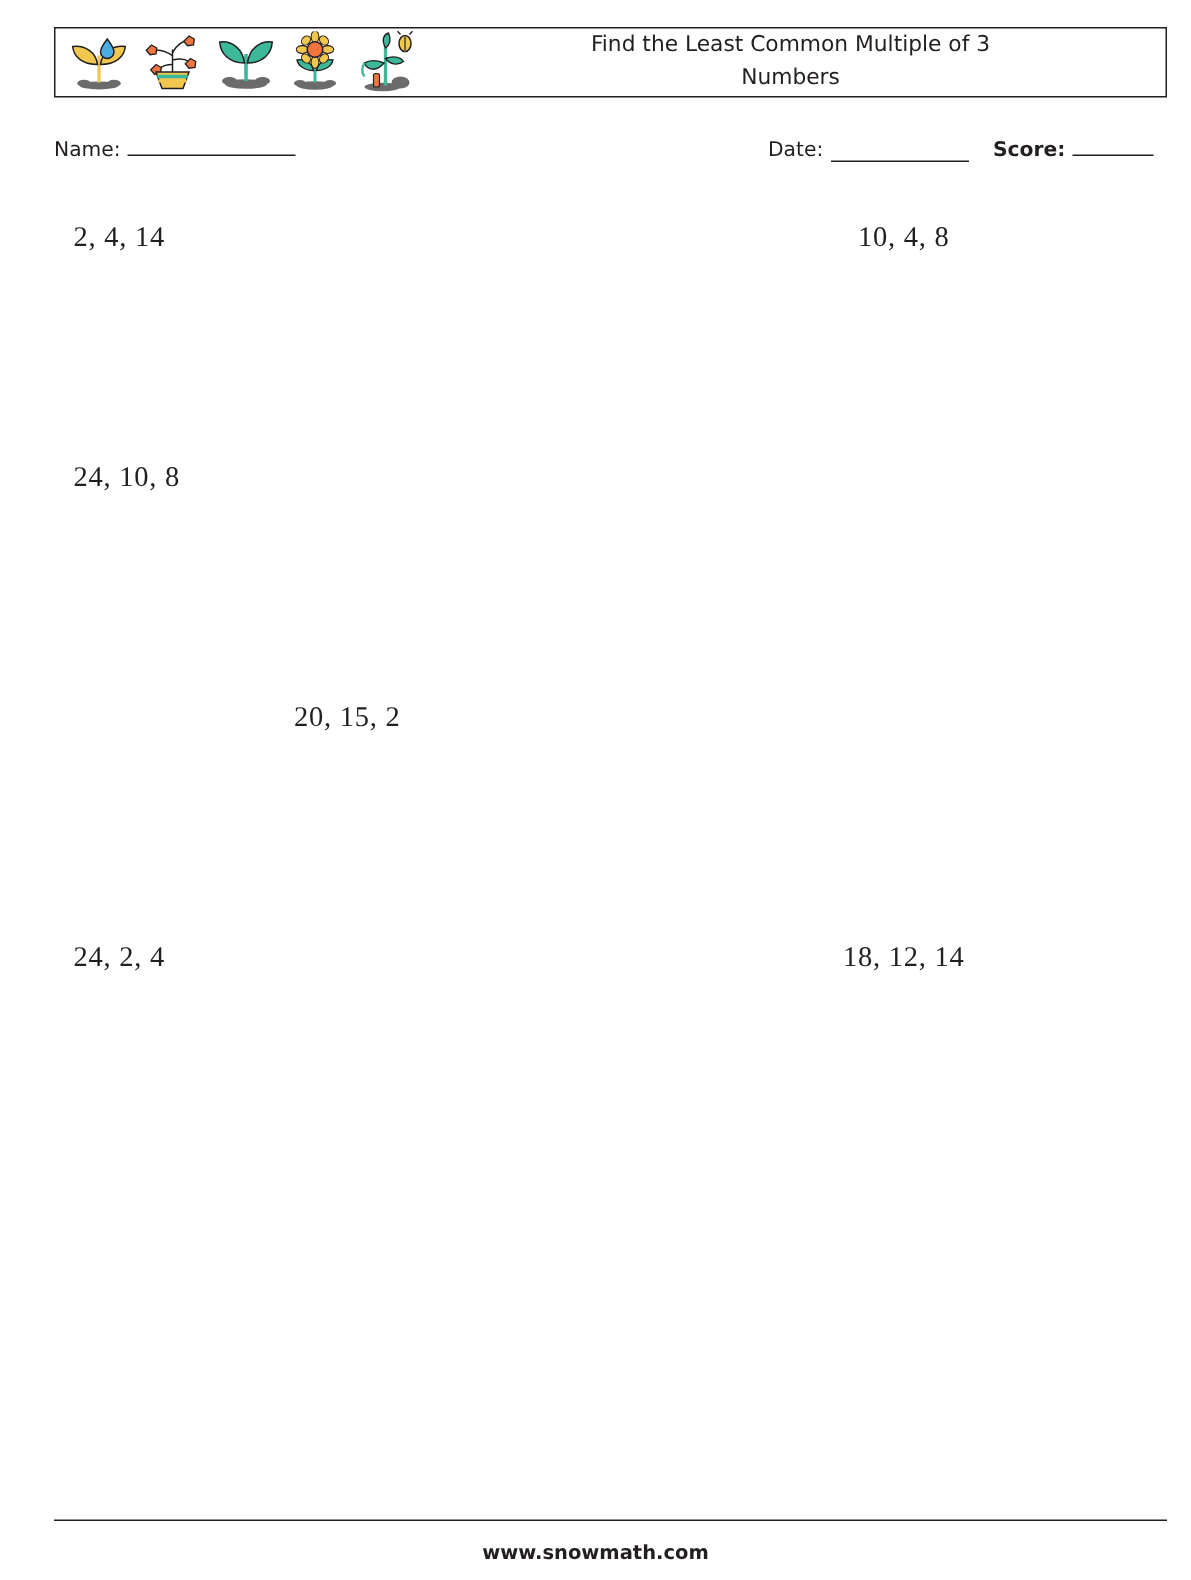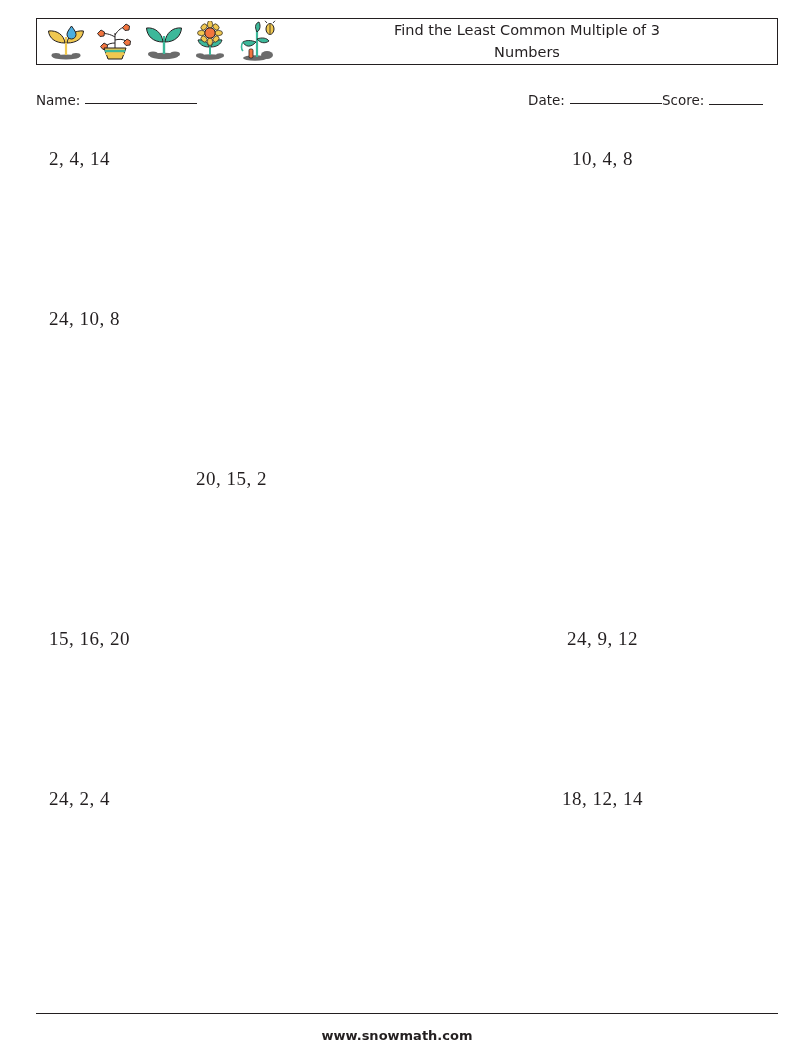--- a/index.html
+++ b/index.html
@@ -71,29 +71,29 @@
     left: 0;
     top: 0;
     display: flex;
     align-items: flex-start;
   }
   .date-group {
     position: absolute;
     left: 476px;
     top: 0;
     display: flex;
-    align-items: flex-start;
-    margin-left: 16px;
+    align-items: flex-end;
   }
   .score-group {
     position: absolute;
     left: 626px;
     top: 0;
     display: flex;
     align-items: baseline;
+    font-weight: bold;
   }
   .field-label { white-space: nowrap; }
   .blank-line {
     display: inline-block;
     border-bottom: 1.3px solid #231f20;
     margin-left: 5px;
     height: 11px;
   }
   .blank-name  { width: 112px; }
   .blank-date  { width: 92px; }
@@ -265,28 +265,20 @@
       <div class="prob-text">24, 10, 8</div>
     </div>
   </div>
 
   <div class="prob-row">
     <div class="prob-cell right">
       <div class="prob-text">20, 15, 2</div>
     </div>
   </div>
 
-  <div class="prob-row">
-    <div class="prob-cell left">
-      <div class="prob-text">15, 16, 20</div>
-    </div>
-    <div class="prob-cell right">
-      <div class="prob-text">24, 9, 12</div>
-    </div>
-  </div>
 
   <div class="prob-row">
     <div class="prob-cell left">
       <div class="prob-text">24, 2, 4</div>
     </div>
     <div class="prob-cell right">
       <div class="prob-text">18, 12, 14</div>
     </div>
   </div>
 

